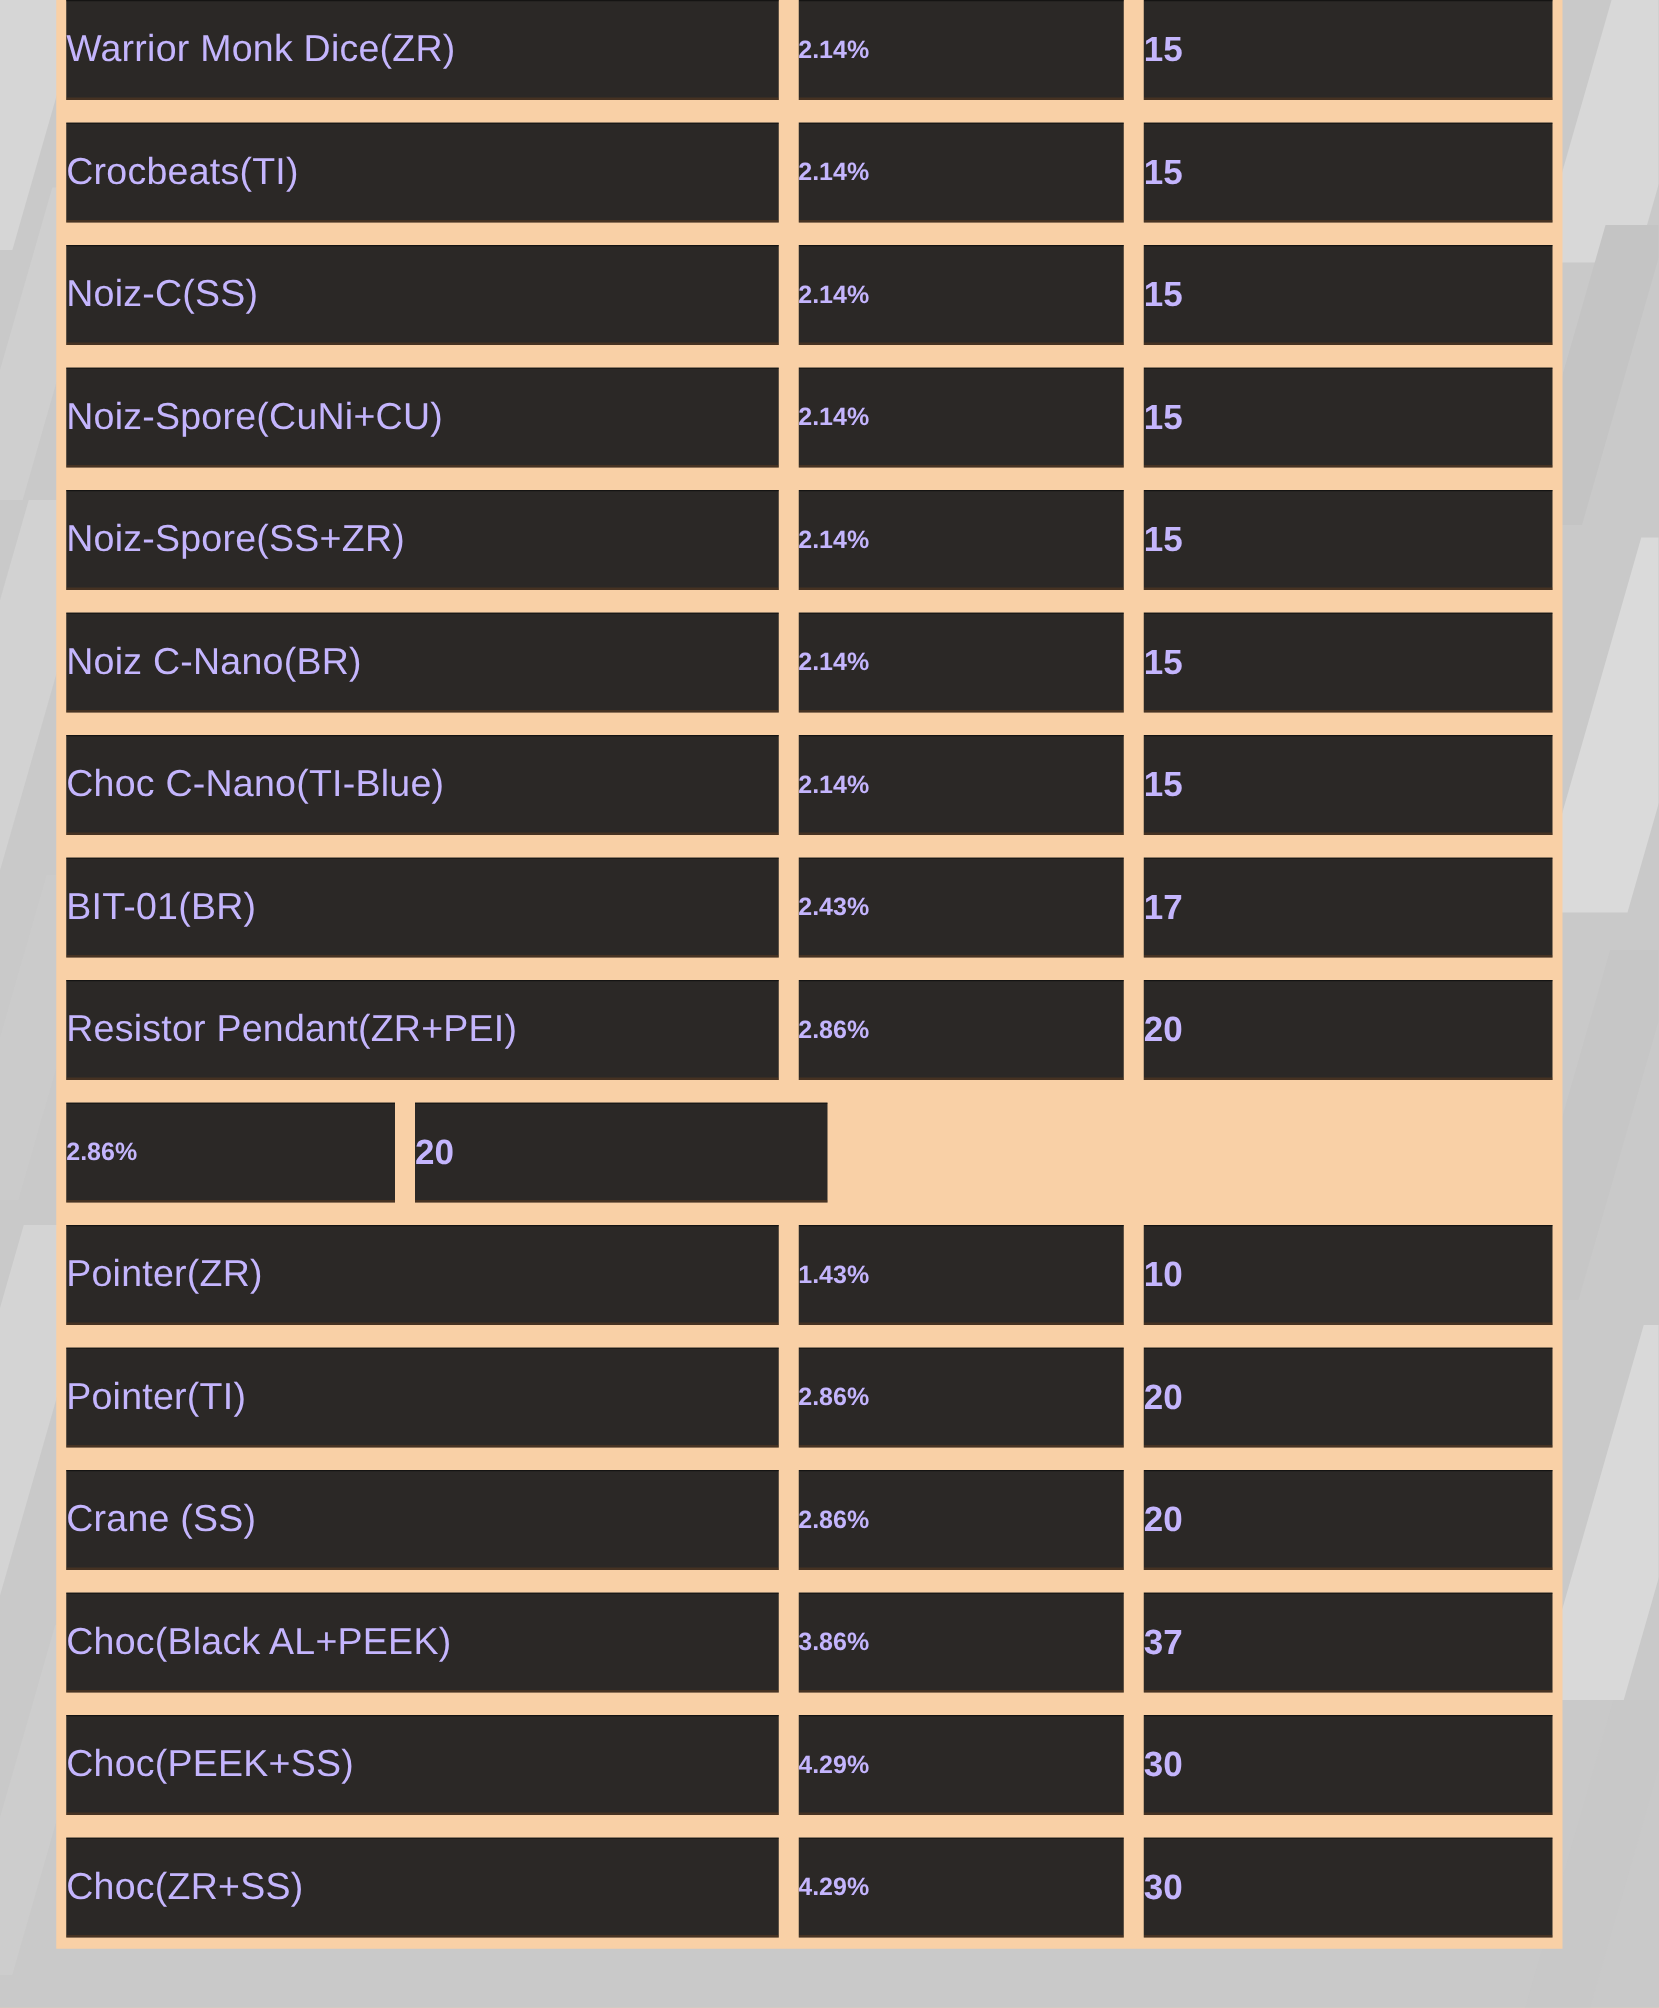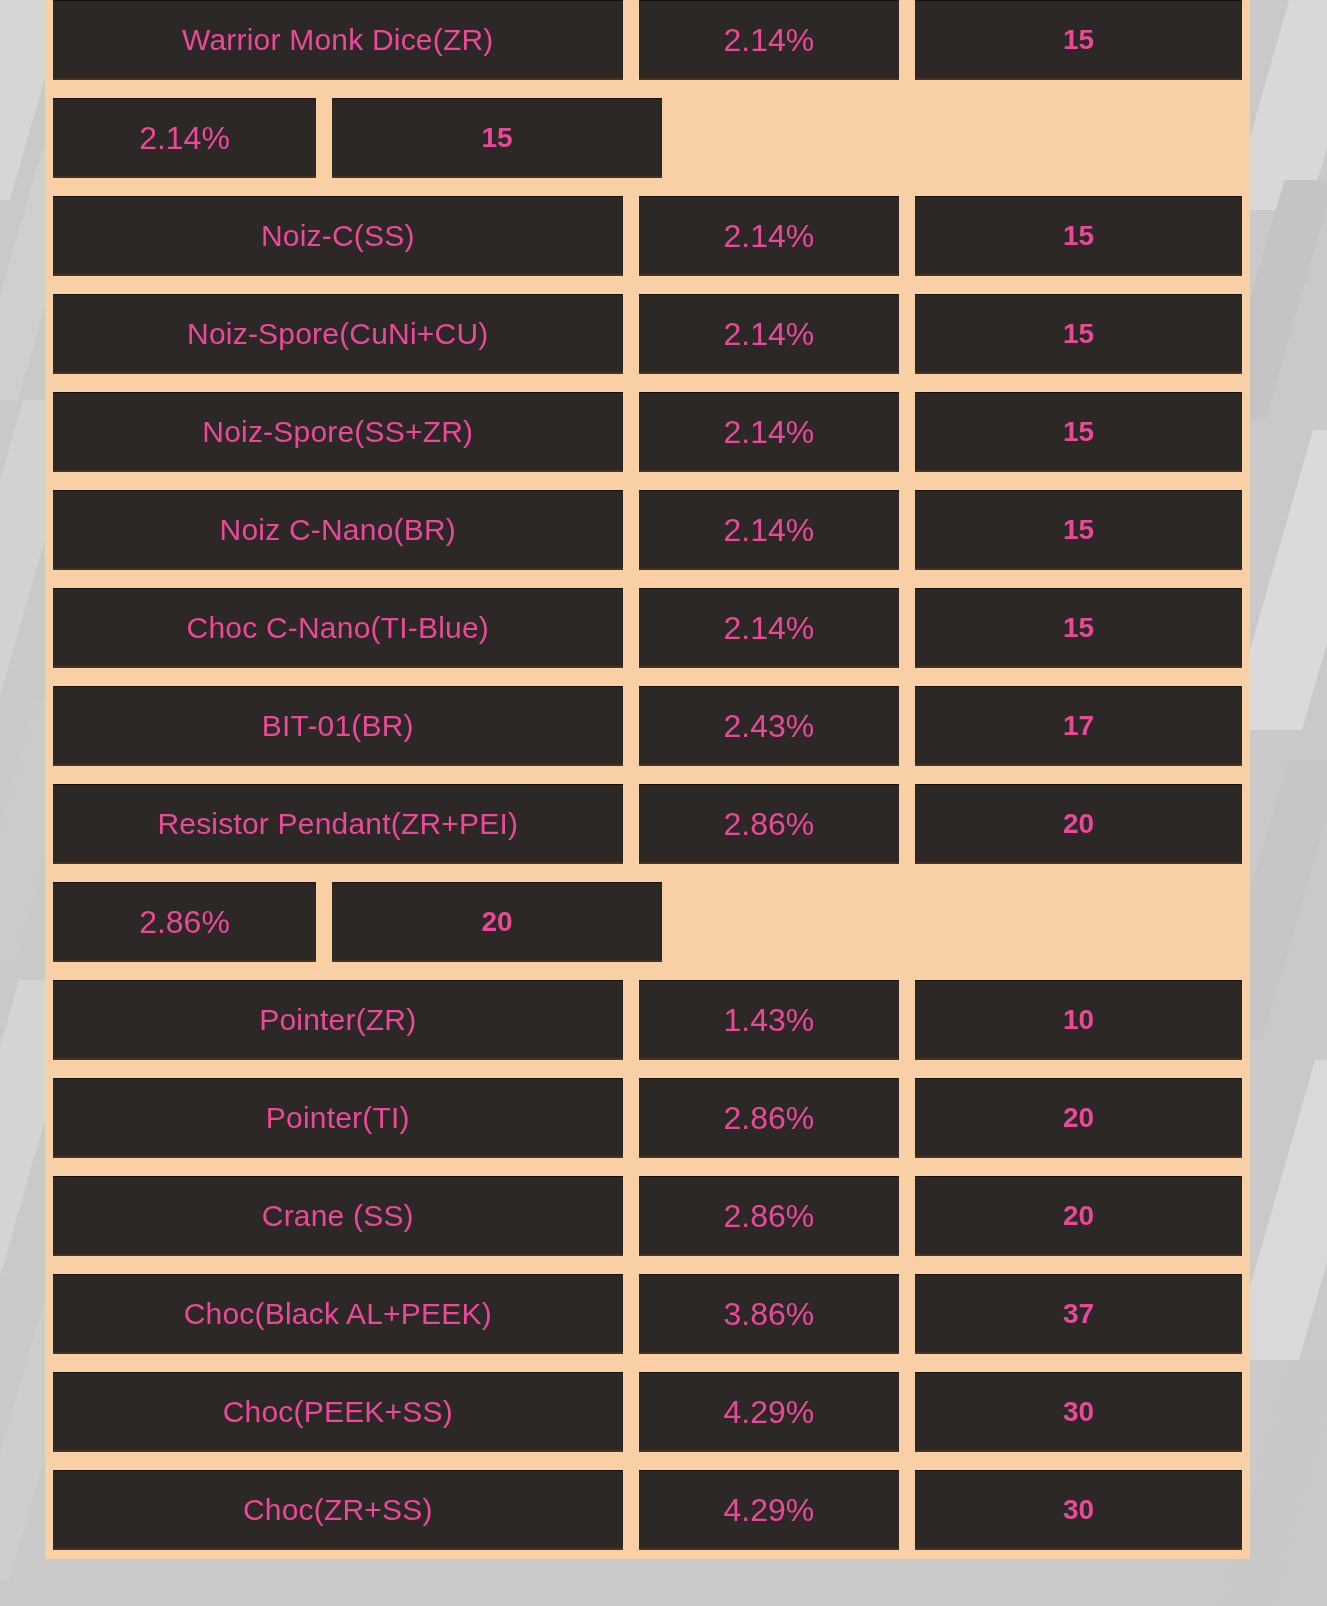--- a/index.html
+++ b/index.html
@@ -54,33 +54,32 @@
 
   .row {
     display: flex;
     gap: 16px;
     margin-bottom: 18px;
   }
   .row:last-child { margin-bottom: 0; }
 
   .cell {
     background: #2b2826;
-    color: #ec4899;
+    color: #c4b5fd;
     height: 80px;
     display: flex;
     align-items: center;
-    justify-content: center;
     text-align: center;
     box-shadow: inset 0 -2px 0 0 rgba(120,70,30,0.35),
                 inset 0 1px 0 0 rgba(0,0,0,0.5);
     overflow: hidden;
   }
 
   .cell-name  { width: 575px; font-size: 30px; letter-spacing: 0.2px; }
-  .cell-rate  { width: 263px; font-size: 32px; font-weight: 400; }
+  .cell-rate  { width: 263px; font-size: 20px; font-weight: 700; }
   .cell-count { width: 330px; font-size: 28px; font-weight: 600; }
 
   .cell span { white-space: nowrap; }
 </style>
 </head>
 <body>
 
 <div id="page">
 
   <div class="wm wm-l1"></div>
@@ -103,20 +102,23 @@
           <span>Warrior Monk Dice(ZR)</span>
         </div>
         <div class="cell cell-rate">
           <span>2.14%</span>
         </div>
         <div class="cell cell-count">
           <span>15</span>
         </div>
       </div>
       <div class="row">
+        <div class="cell cell-name">
+          <span>Crocbeats(TI)</span>
+        </div>
         <div class="cell cell-rate">
           <span>2.14%</span>
         </div>
         <div class="cell cell-count">
           <span>15</span>
         </div>
       </div>
       <div class="row">
         <div class="cell cell-name">
           <span>Noiz-C(SS)</span>

